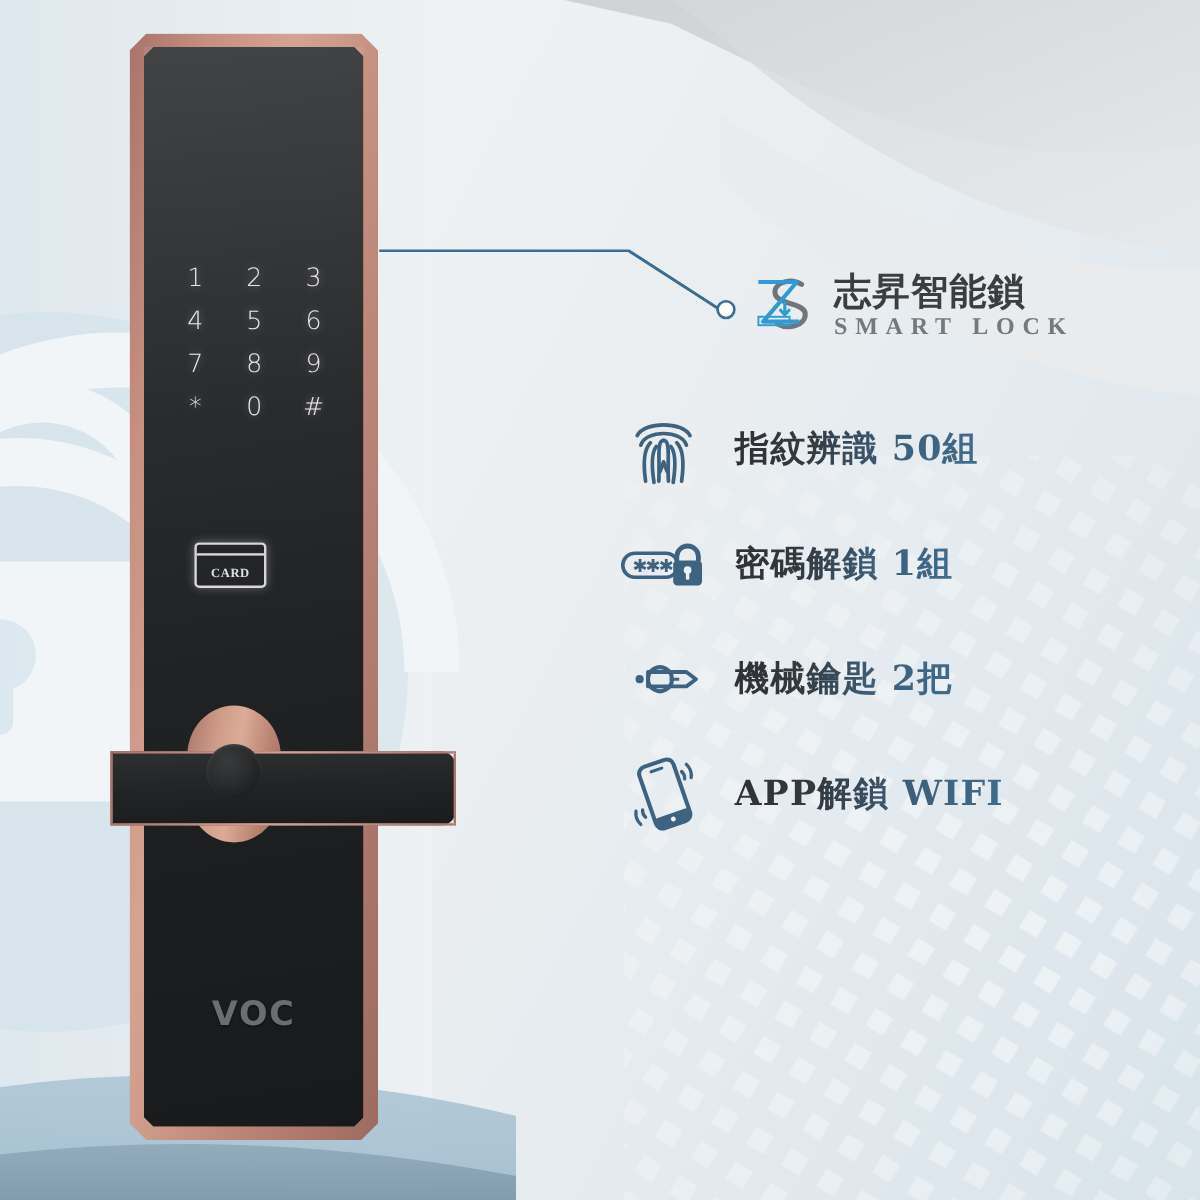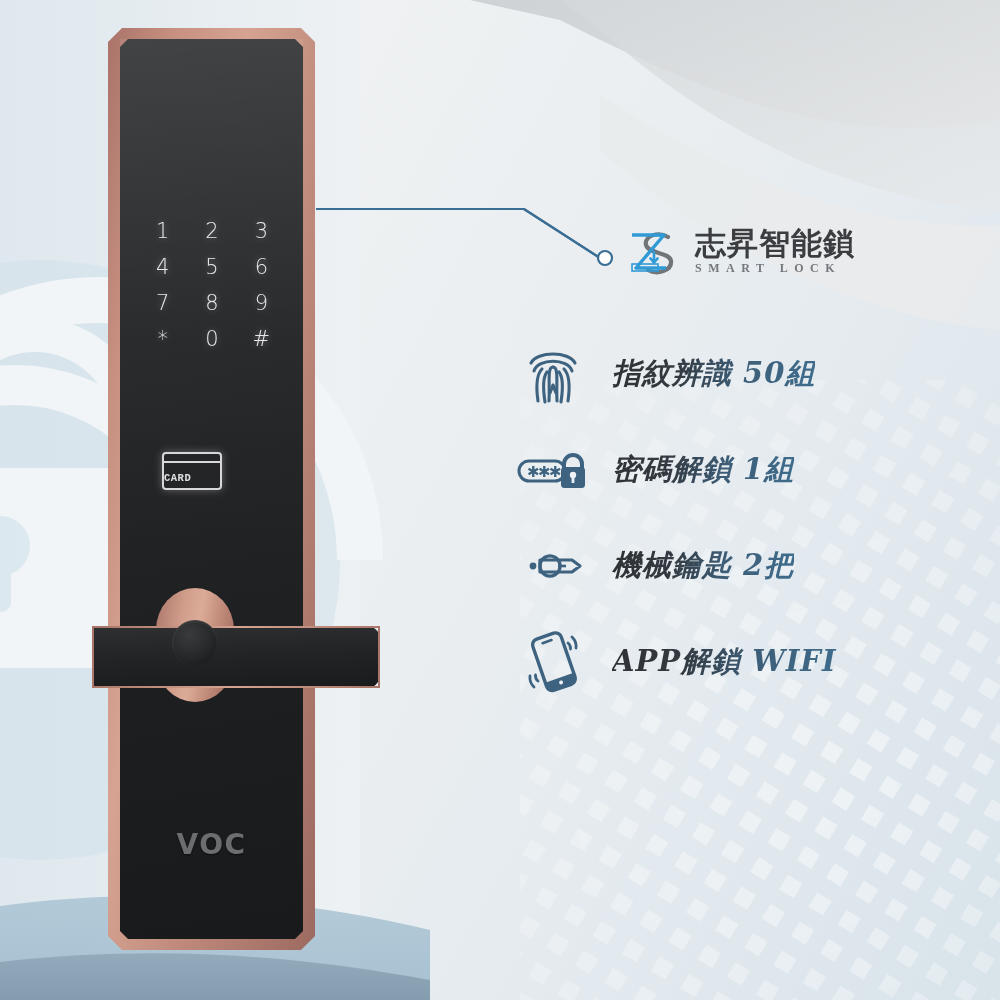--- a/index.html
+++ b/index.html
@@ -81,22 +81,23 @@
   }
   .card-reader::before {
     content: "";
     position: absolute;
     left: 0; right: 0; top: 7px; height: 2.4px;
     background: #d8d8da;
   }
   .card-reader-label {
     position: absolute;
     left: 0; right: 0; bottom: 4px;
+    text-align: center;
     color: #e0e0e2;
-    font-family: Liberation Mono, monospace;
+    font-family: Liberation Serif, serif;
     font-size: 10.5px;
     font-weight: 700;
     letter-spacing: 0.5px;
   }
 
   .knob-base {
     position: absolute;
     left: 48px; top: 560px;
     width: 78px; height: 114px;
     border-radius: 39px / 42px;
@@ -148,39 +149,38 @@
   .brand-text { display: flex; flex-direction: column; line-height: 1; }
   .brand-name {
     font-size: 31px;
     font-weight: 700;
     color: #3b3d40;
     letter-spacing: 1px;
     font-family: "DejaVu Serif", serif;
   }
   .brand-sub {
     margin-top: 3px;
-    font-size: 12px;
+    font-size: 20px;
     font-weight: 700;
     letter-spacing: 6.5px;
     color: #75787c;
     font-family: "Liberation Serif", serif;
   }
 
   
   .features {
     position: absolute;
     left: 516px; top: 326px;
     width: 420px;
   }
   .feature {
     display: flex;
     align-items: center;
     height: 96px;
     gap: 22px;
-    font-style: italic;
   }
   .feature-icon {
     width: 74px;
     min-width: 74px;
     display: flex;
     align-items: center;
     justify-content: center;
   }
   .feature-label {
     font-family: "DejaVu Serif", serif;

